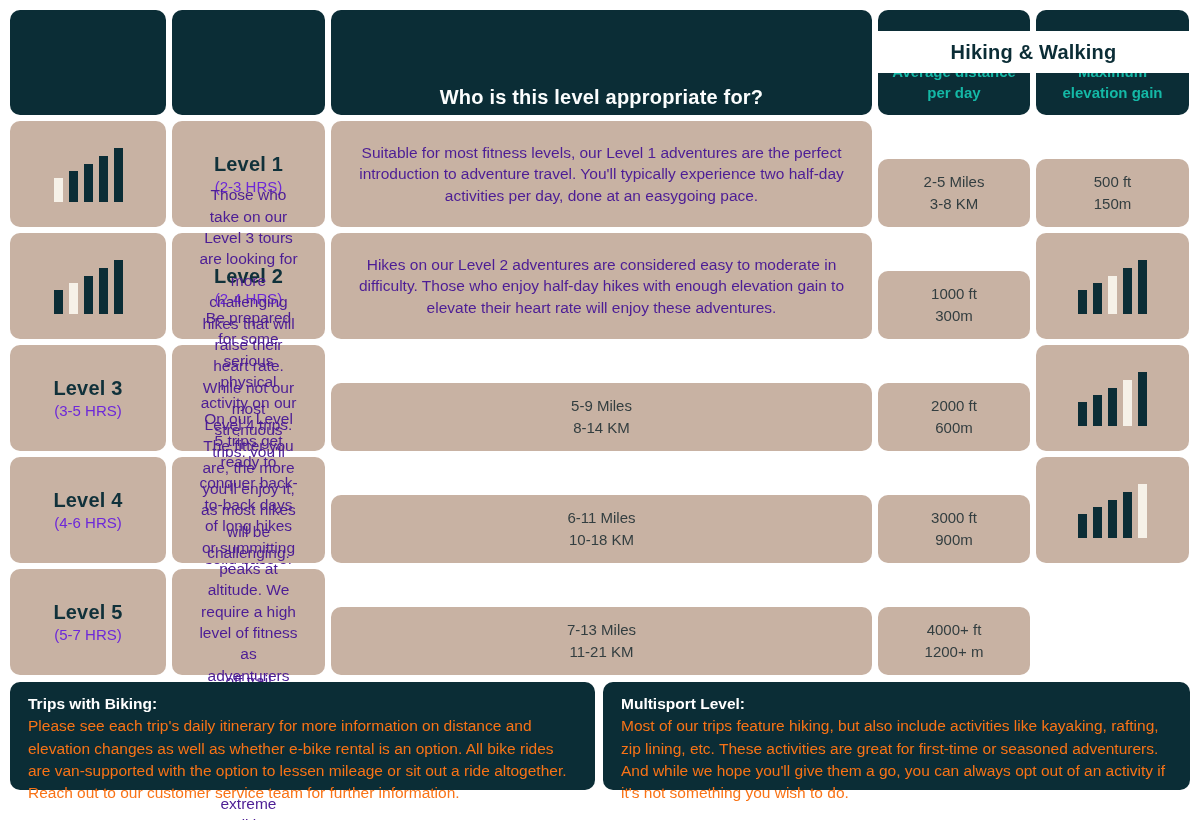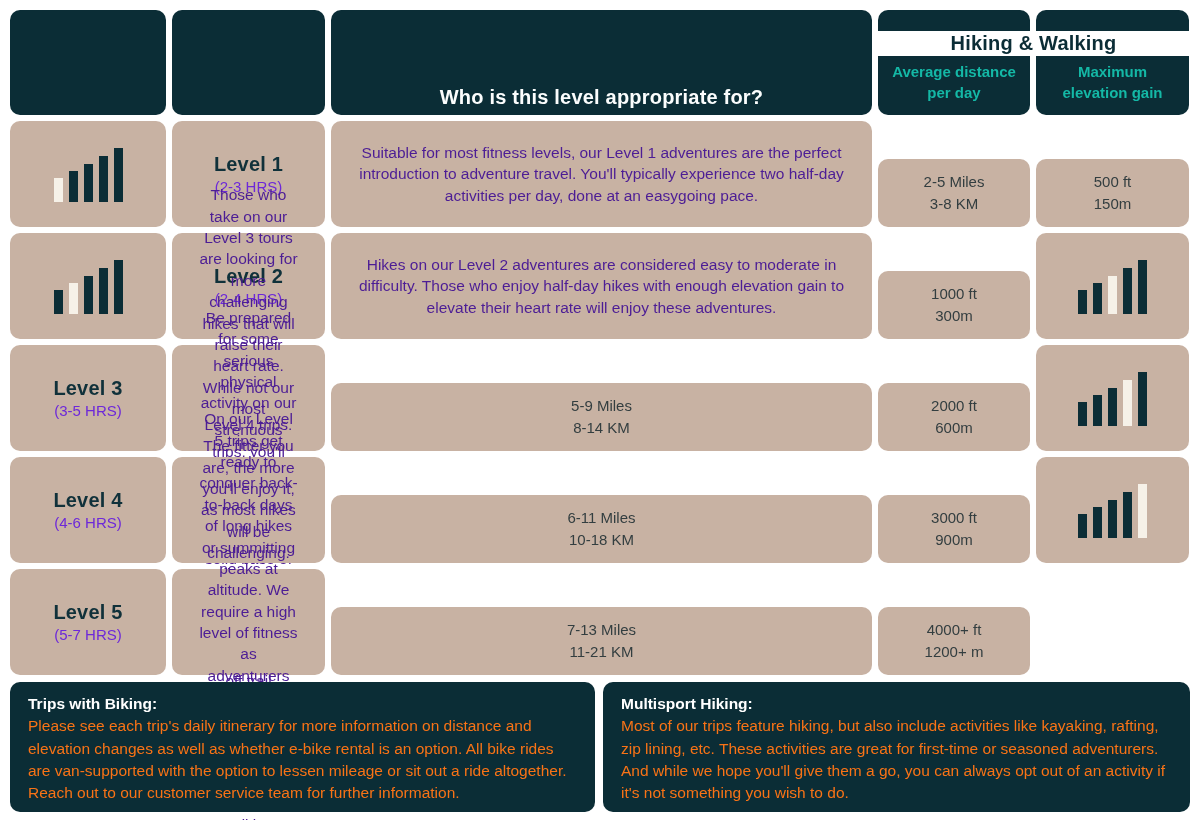--- a/index.html
+++ b/index.html
@@ -22,21 +22,21 @@
   .dark{background:var(--dark);}
   .tan{background:var(--tan);}
 
   .who-cell{display:flex;align-items:flex-end;justify-content:center;padding-bottom:6px;}
   .who-title{color:#fbfdfd;font-size:20px;font-weight:bold;letter-spacing:.2px;}
 
   .subhead{display:flex;flex-direction:column;align-items:center;justify-content:flex-end;padding-bottom:12px;}
   .subhead div{color:#14b8a6;font-size:15px;font-weight:bold;line-height:1.4;text-align:center;}
 
   .band{
-    position:absolute;top:31px;left:878px;right:0;height:25px;
+    position:absolute;top:31px;left:878px;right:0;height:42px;
     background:#ffffff;display:flex;align-items:center;
   }
   .band-title{
     width:311px;text-align:center;color:var(--dark);
     font-size:20px;font-weight:bold;letter-spacing:.2px;
   }
 
   .icon-cell{display:flex;align-items:center;justify-content:center;}
   .bars{display:flex;align-items:flex-end;gap:6px;height:56px;}
   .bar{width:9px;background:var(--dark);}
@@ -60,21 +60,21 @@
   .stat-cell{
     display:flex;flex-direction:column;align-items:center;justify-content:center;
     color:#333e40;font-size:15px;line-height:1.45;text-align:center;margin-top:38px;
   }
 
   .footer-grid{
     position:absolute;top:682px;left:10px;
     display:grid;grid-template-columns:585px 587px;gap:8px;
   }
   .foot{
-    height:130px;border-radius:10px;background:var(--dark);
+    height:108px;border-radius:10px;background:var(--dark);
     padding:11px 18px 0 18px;
   }
   .foot-title{color:#ffffff;font-size:15.5px;font-weight:bold;line-height:1.45;}
   .foot-body{color:#f97316;font-size:15.5px;line-height:1.43;}
 </style>
 </head>
 <body>
 
 <div class="page">
 
@@ -209,18 +209,18 @@
   <div class="band">
     <div class="band-title">Hiking &amp; Walking</div>
   </div>
 
   <div class="footer-grid">
     <div class="foot">
       <div class="foot-title">Trips with Biking:</div>
       <div class="foot-body">Please see each trip's daily itinerary for more information on distance and elevation changes as well as whether e-bike rental is an option. All bike rides are van-supported with the option to lessen mileage or sit out a ride altogether. Reach out to our customer service team for further information.</div>
     </div>
     <div class="foot">
-      <div class="foot-title">Multisport Hiking:</div>
+      <div class="foot-title">Multisport Level:</div>
       <div class="foot-body">Most of our trips feature hiking, but also include activities like kayaking, rafting, zip lining, etc. These activities are great for first-time or seasoned adventurers. And while we hope you'll give them a go, you can always opt out of an activity if it's not something you wish to do.</div>
     </div>
   </div>
 
 </div>
 
 </body></html>

